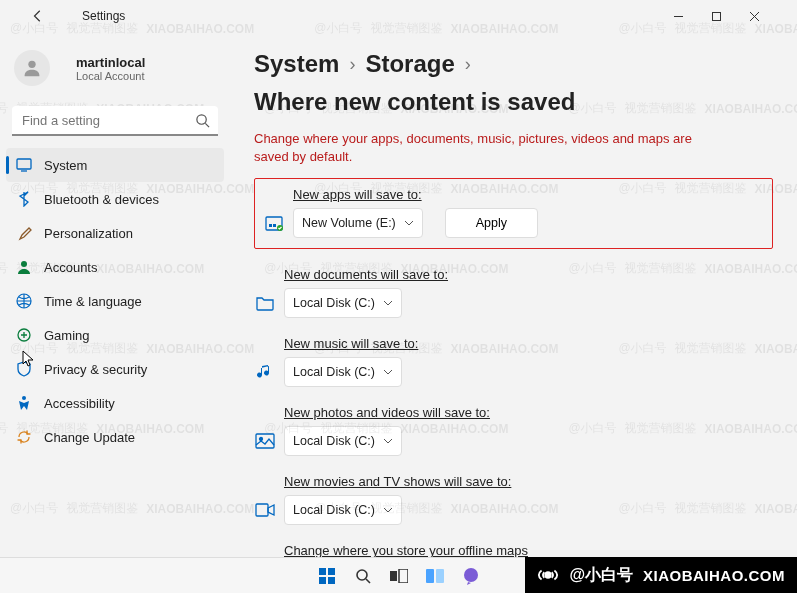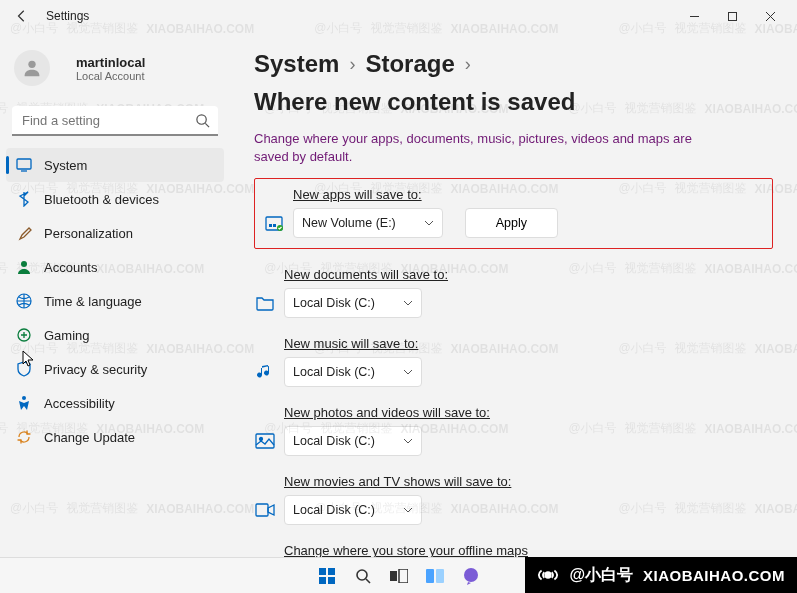--- a/index.html
+++ b/index.html
@@ -1,18 +1,18 @@
 <!DOCTYPE html>
 <html><head>
 <meta charset="utf-8">
 <style>
 * { margin: 0; padding: 0; box-sizing: border-box; font-family: 'Segoe UI', Tahoma, sans-serif; }
 body { background: #f3f3f3; width: 797px; height: 593px; overflow: hidden; position: relative; }
 
-.titlebar { height: 32px; display: flex; align-items: center; padding: 0 8px; }
+.titlebar { height: 32px; display: flex; align-items: center; padding: 0 24px; gap: 20px; }
 .back-btn { width: 28px; height: 28px; display: flex; align-items: center; justify-content: center; cursor: pointer; border-radius: 4px; }
 .title { font-size: 12px; margin-left: 10px; color: #222; }
 .win-controls { margin-left: auto; display: flex; }
 .win-btn { width: 38px; height: 28px; display: flex; align-items: center; justify-content: center; cursor: pointer; }
 
 .body-wrap { display: flex; height: 561px; }
 .sidebar { width: 230px; padding: 8px 6px; }
 .user-block { display: flex; align-items: center; gap: 26px; padding: 10px 8px 16px 8px; }
 .avatar { width: 36px; height: 36px; border-radius: 50%; background: #e6e6e6; display: flex; align-items: center; justify-content: center; }
 .user-name { font-size: 13px; font-weight: 600; color: #222; }
@@ -26,28 +26,28 @@
 .nav-item { display: flex; align-items: center; height: 34px; padding: 0 10px; border-radius: 4px; cursor: pointer; gap: 12px; position: relative; }
 .nav-item.sel { background: #e9e9e9; }
 .nav-item.sel::before { content: ""; position: absolute; left: 0; top: 8px; bottom: 8px; width: 3px; background: #0067c0; border-radius: 2px; }
 .nav-icon { width: 16px; height: 16px; display: flex; align-items: center; justify-content: center; }
 .nav-label { font-size: 13px; color: #222; }
 
 .main { flex: 1; padding: 18px 24px 0 24px; overflow: hidden; }
 .breadcrumb { font-size: 24px; font-weight: 600; color: #222; display: flex; align-items: center; gap: 10px; flex-wrap: wrap; }
 .bc-link { cursor: pointer; }
 .bc-sep { color: #777; font-size: 18px; font-weight: 400; }
-.subtext { font-size: 13px; color: #701a75; margin-top: 14px; max-width: 440px; line-height: 1.4; }
+.subtext { font-size: 13px; color: #b91c1c; margin-top: 14px; max-width: 440px; line-height: 1.4; }
 
 .setting-group { margin-top: 18px; }
 .setting-group.first { border: 1px solid #d22; border-radius: 2px; padding: 8px 8px 10px 8px; margin-top: 12px; }
 .group-label { font-size: 13px; color: #222; margin-left: 30px; margin-bottom: 6px; text-decoration: underline; }
 .setting-row { display: flex; align-items: center; gap: 8px; }
 .group-icon { width: 22px; height: 22px; display: flex; align-items: center; justify-content: center; }
-.dropdown { display: flex; align-items: center; height: 30px; background: #fff; border: 1px solid #ddd; border-radius: 4px; padding: 0 8px; gap: 28px; cursor: pointer; min-width: 90px; justify-content: center; }
+.dropdown { display: flex; align-items: center; height: 30px; background: #fff; border: 1px solid #ddd; border-radius: 4px; padding: 0 8px; gap: 8px; cursor: pointer; min-width: 90px; justify-content: center; }
 .dropdown-label { font-size: 12.5px; color: #222; }
 .apply-btn { height: 30px; padding: 0 30px; background: #fff; border: 1px solid #ddd; border-radius: 4px; font-size: 12.5px; cursor: pointer; margin-left: 14px; }
 
 .cursor { position: absolute; left: 22px; top: 350px; pointer-events: none; }
 
 .taskbar { position: absolute; bottom: 0; left: 0; right: 0; height: 36px; background: #f6f6f6; border-top: 1px solid #ddd; display: flex; align-items: center; justify-content: center; gap: 14px; }
 .t-icon { width: 22px; height: 22px; display: flex; align-items: center; justify-content: center; cursor: pointer; }
 
 .wm-banner { position: absolute; right: 0; bottom: 0; height: 36px; background: #000; color: #fff; display: flex; align-items: center; padding: 0 12px; gap: 10px; font-weight: 700; z-index: 50; }
 .wm-ch { font-size: 16px; }

